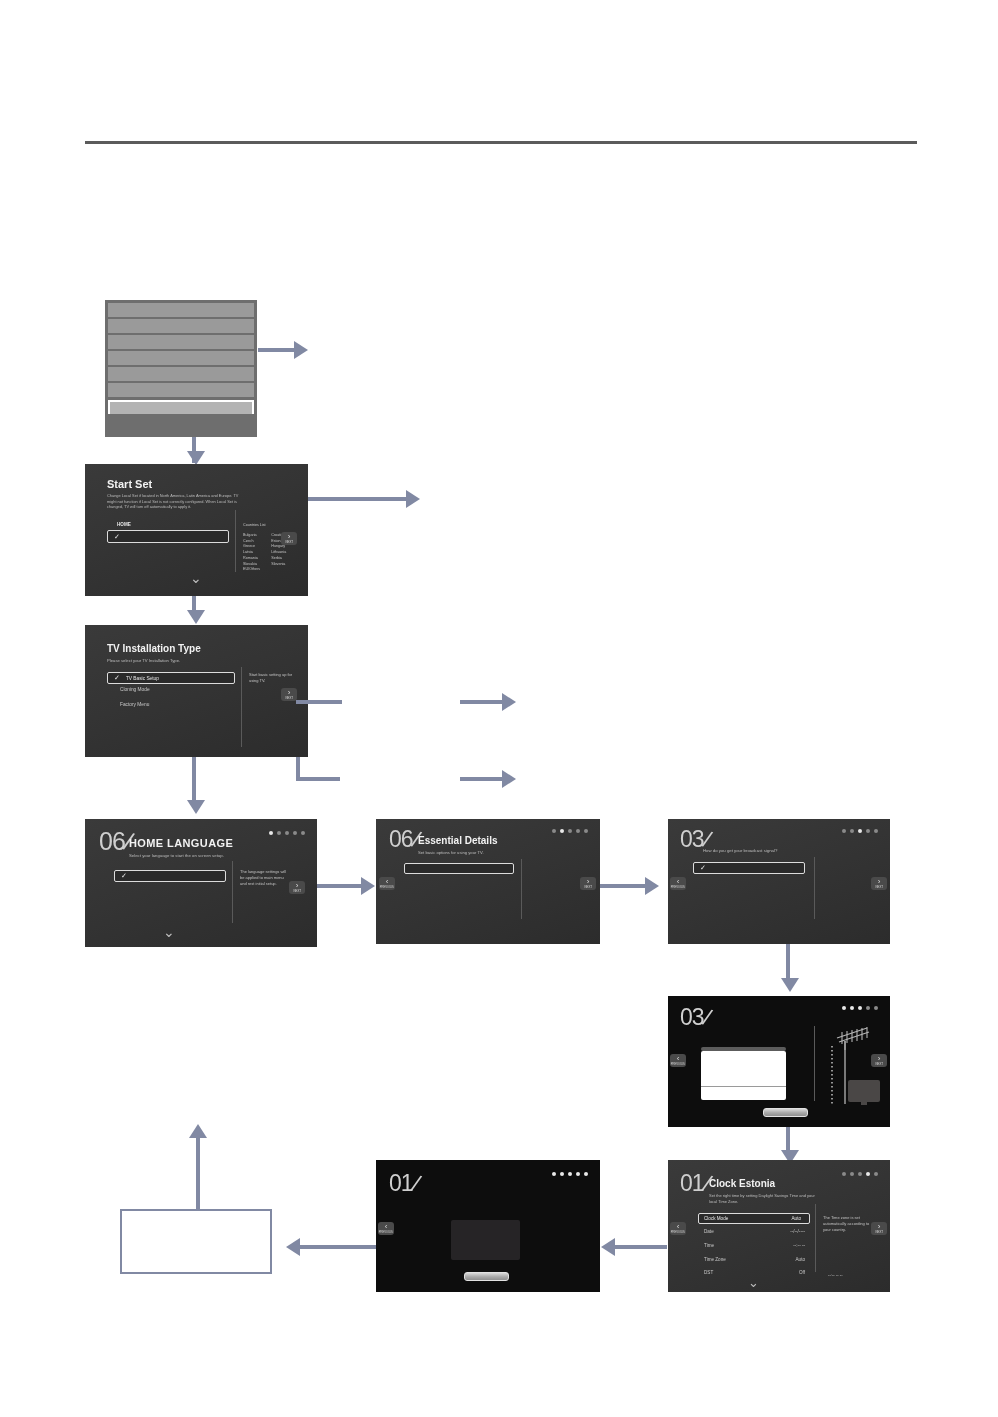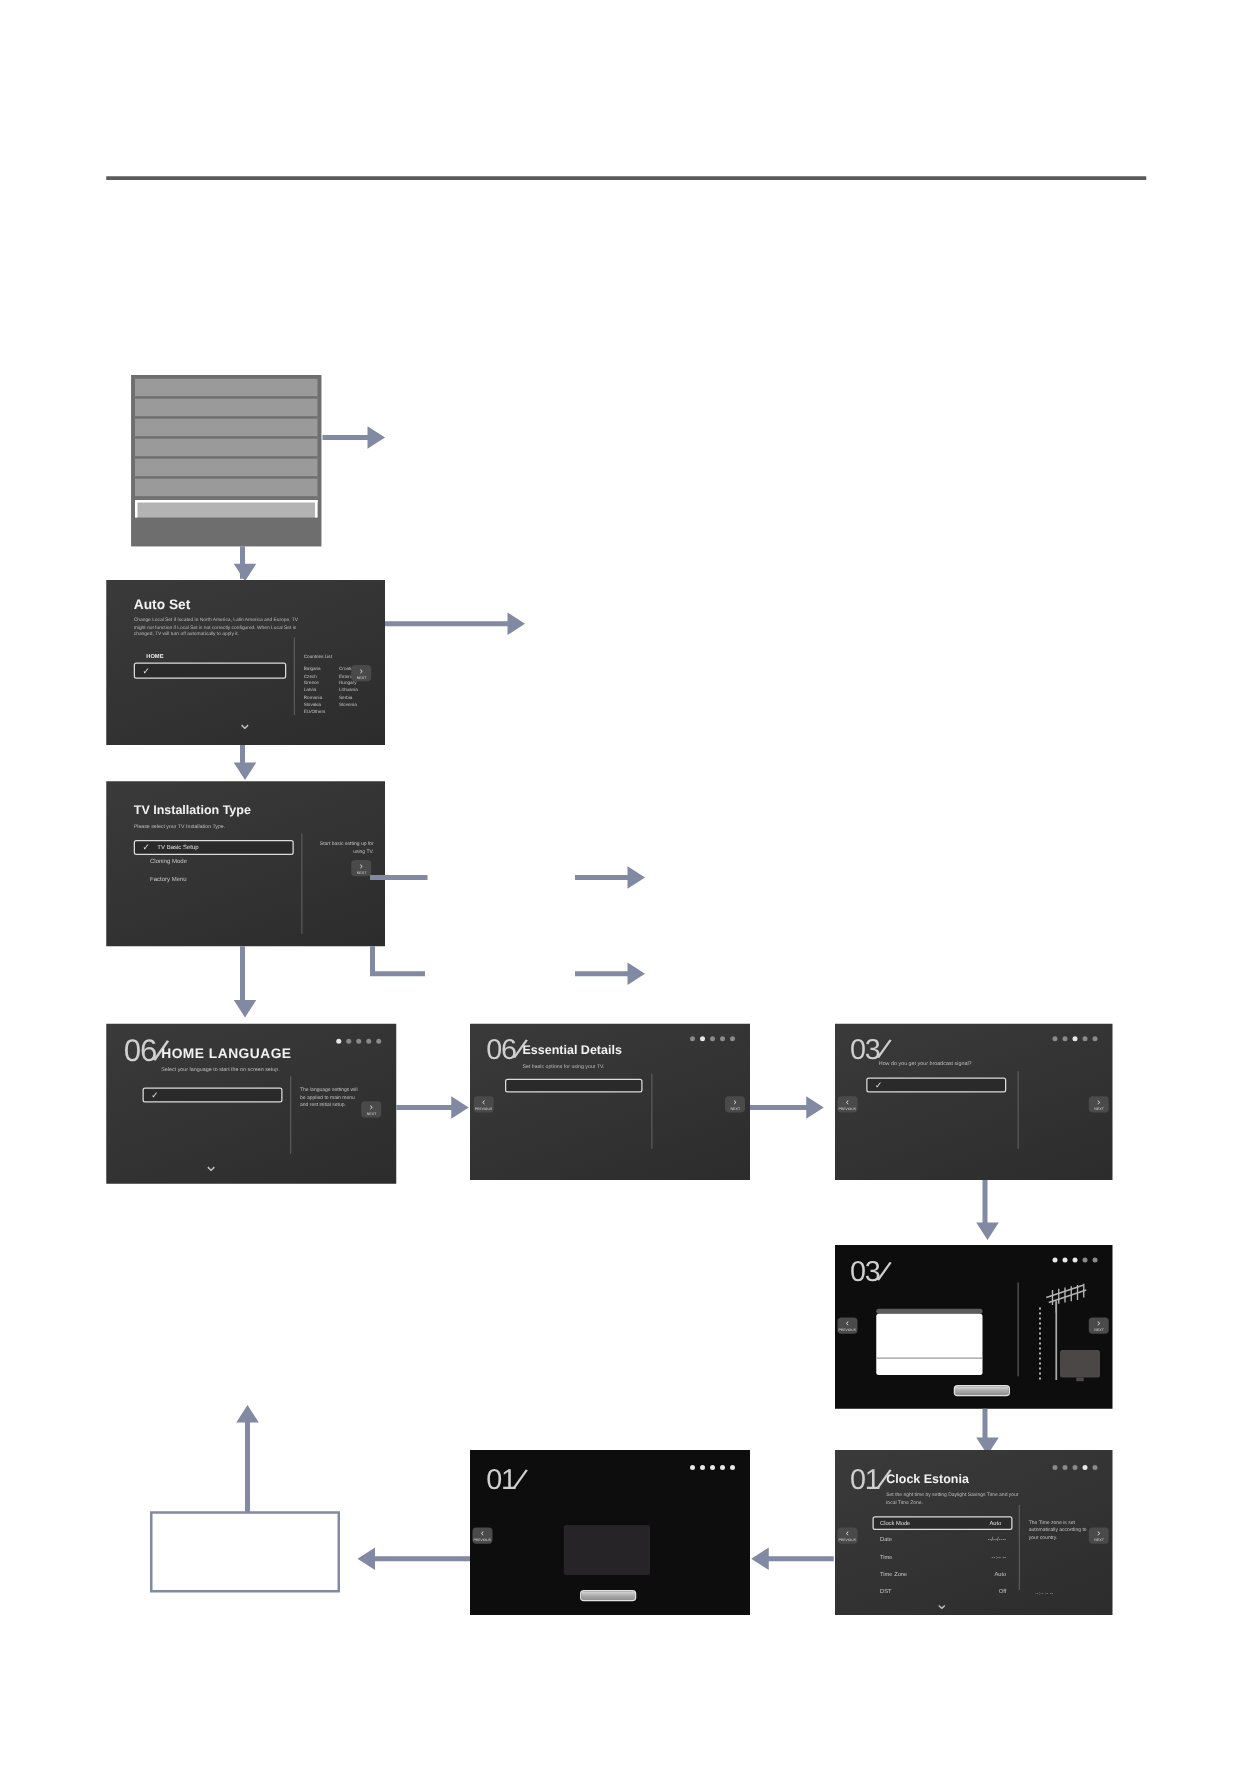--- a/index.html
+++ b/index.html
@@ -147,21 +147,21 @@
   </div>
 
   <div class="conn conn-h" style="left:258px; top:348px; width:38px;"></div>
   <div class="arrow-head ah-right" style="left:294px; top:341px;"></div>
 
   <div class="conn conn-v" style="left:192px; top:437px; height:26px;"></div>
   <div class="arrow-head ah-down" style="left:187px; top:451px;"></div>
 
   <div class="tv" style="left:85px; top:464px; width:223px; height:132px;">
     <div class="tv-inner">
-      <div class="tv-title" style="left:22px; top:14px; font-size:11px;">Auto Set</div>
+      <div class="tv-title" style="left:22px; top:14px; font-size:11px;">Start Set</div>
       <div class="tv-sub" style="left:22px; top:29px; width:132px; font-size:3.9px;">Change Local Set if located in North America, Latin America and Europe. TV might not function if Local Set is not correctly configured. When Local Set is changed, TV will turn off automatically to apply it.</div>
 
       <div class="country-head" style="left:158px; top:59px; font-size:3.7px;">Countries List</div>
 
       <div class="country-cols" style="left:158px; top:69px; font-size:3.7px;">
         <div>
           <div>Bulgaria</div>
           <div>Czech</div>
           <div>Greece</div>
           <div>Latvia</div>
@@ -196,21 +196,21 @@
       <div class="chev-down" style="left:105px; top:106px; font-size:14px;">⌄</div>
     </div>
   </div>
 
   <div class="conn conn-h" style="left:308px; top:497px; width:100px;"></div>
   <div class="arrow-head ah-right" style="left:406px; top:490px;"></div>
 
   <div class="conn conn-v" style="left:192px; top:596px; height:22px;"></div>
   <div class="arrow-head ah-down" style="left:187px; top:610px;"></div>
 
-  <div class="tv" style="left:85px; top:625px; width:223px; height:132px;text-align:right;">
+  <div class="tv" style="left:85px; top:625px; width:223px; height:132px;">
     <div class="tv-inner">
       <div class="tv-title" style="left:22px; top:18px; font-size:10px;">TV Installation Type</div>
       <div class="tv-sub" style="left:22px; top:33px; font-size:4.2px;">Please select your TV Installation Type.</div>
 
       <div class="sel-box" style="left:22px; top:47px; width:128px; height:12px;">
         <span class="sel-check">✓</span>
         <span class="sel-label" style="font-size:4.8px;">TV Basic Setup</span>
       </div>
 
       <div class="plain-row" style="left:35px; top:62px; width:120px; font-size:4.8px;">

